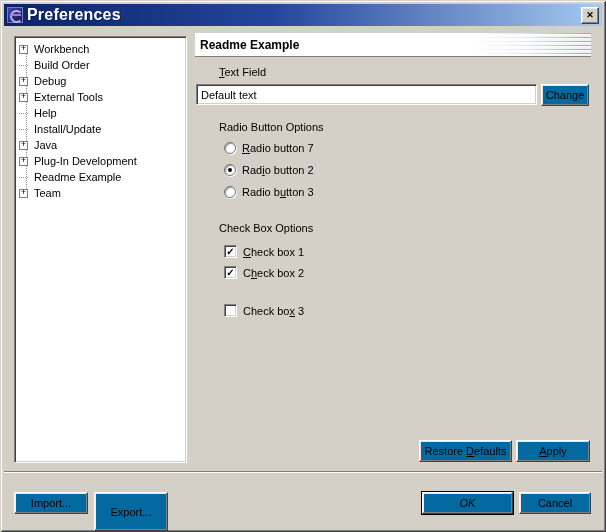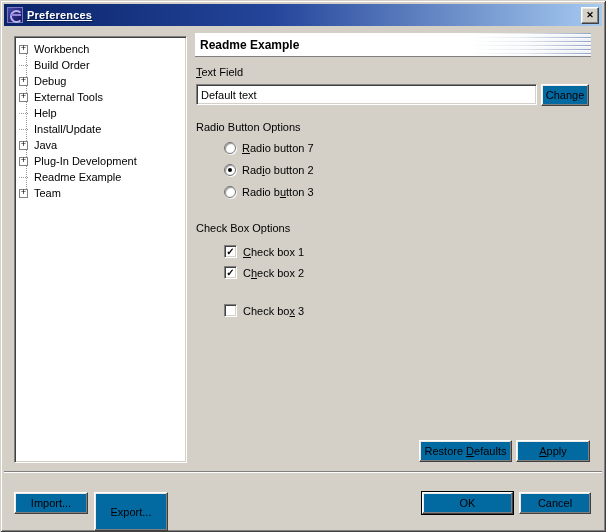--- a/index.html
+++ b/index.html
@@ -26,22 +26,22 @@
     border: 1px solid #7a7ac0;
   }
   .title-icon::before {
     content:""; position:absolute; left:2px; top:2px; width:9px; height:9px;
     border:2px solid #b9b4ec; border-right-color: transparent; border-radius:50%;
   }
   .title-icon::after {
     content:""; position:absolute; left:2px; top:6px; width:11px; height:2px;
     background:#8f88d8;
   }
-  .title-text { color:#fff; font-weight:bold; font-size:11px; letter-spacing:0.2px;
-    text-shadow: 1px 1px 0 rgba(0,0,0,0.35); text-decoration: underline; }
+  .title-text { color:#fff; font-weight:bold; font-size:16px; letter-spacing:0.2px;
+    text-shadow: 1px 1px 0 rgba(0,0,0,0.35); }
   .close-btn {
     margin-left:auto; width:18px; height:17px; flex:none;
     background:#d4d0c8; border:1px solid; border-color:#fff #404040 #404040 #fff;
     box-shadow: inset -1px -1px 0 #808080, inset 1px 1px 0 #ece9e4;
     display:flex; align-items:center; justify-content:center;
     font-size:9px; font-weight:bold; line-height:1; cursor:default;
   }
 
   
   .tree-panel {
@@ -78,40 +78,40 @@
   .header-banner {
     position:absolute; right:0; top:0; bottom:0; width:120px;
     background:
       linear-gradient(to right, #ffffff 0%, rgba(255,255,255,0.75) 45%, rgba(255,255,255,0) 100%),
       repeating-linear-gradient(to bottom,
         #93a5c4 0px, #93a5c4 1px, #f2f4f9 1px, #ffffff 2px, #dde3ee 3px, #ffffff 4px);
   }
 
   
   .abs { position:absolute; }
-  .field-label { white-space:nowrap; }
+  .field-label { white-space:nowrap;margin-left:23px; }
   .mn { text-decoration: underline; }
 
   .text-input {
     position:absolute; left:196px; top:84px; width:341px; height:21px;
     background:#ffffff; border:1px solid; border-color:#808080 #fff #fff #808080;
     box-shadow: inset 1px 1px 0 #404040, inset -1px -1px 0 #d4d0c8;
     padding:0 4px; font-family:"Liberation Sans", sans-serif; font-size:11px; color:#000;
     outline:none;
   }
 
   .btn {
     position:absolute; background:#0369a1;
     border:1px solid; border-color:#fff #404040 #404040 #fff;
     box-shadow: inset -1px -1px 0 #808080, inset 1px 1px 0 #ece9e4;
     font-family:"Liberation Sans", sans-serif; font-size:11px; color:#000;
     display:flex; align-items:center; justify-content:center; white-space:nowrap;
     cursor:default;
   }
-  .btn-default { box-shadow: 0 0 0 1px #000, inset -1px -1px 0 #808080, inset 1px 1px 0 #ece9e4; }
+  .btn-default { box-shadow: 0 0 0 1px #000, inset -1px -1px 0 #808080, inset 1px 1px 0 #ece9e4; font-style: italic; }
 
   .opt-row { position:absolute; display:flex; align-items:center; height:15px; }
   .radio {
     width:12px; height:12px; border-radius:50%; background:#fff; flex:none;
     border:1px solid #727272;
     box-shadow: inset 1px 1px 1px rgba(64,64,64,0.55), 1px 1px 0 rgba(255,255,255,0.9);
     display:flex; align-items:center; justify-content:center;
   }
   .radio .dot { display:none; width:4px; height:4px; border-radius:50%; background:#000; }
   .opt-row.checked .radio .dot { display:block; }

